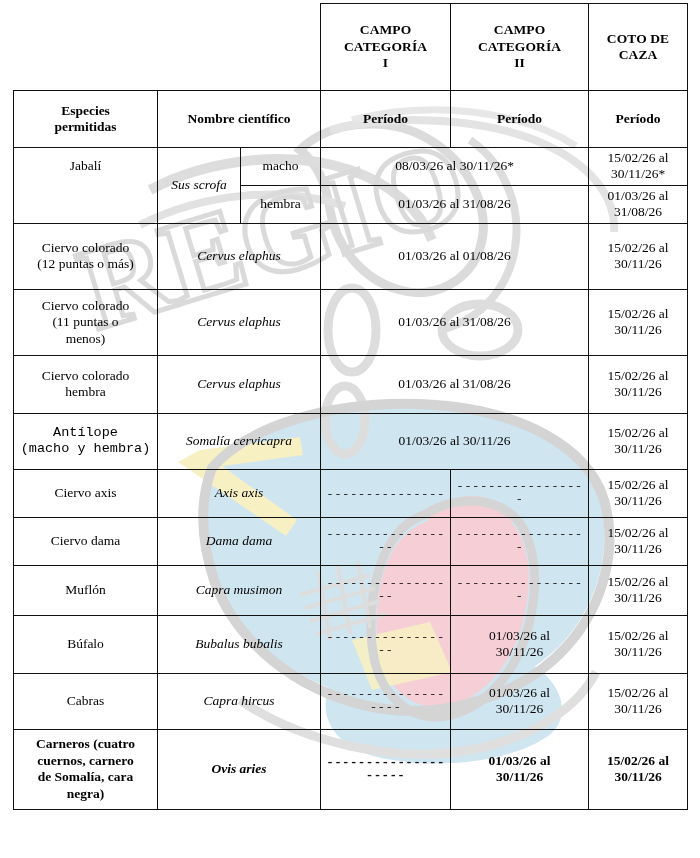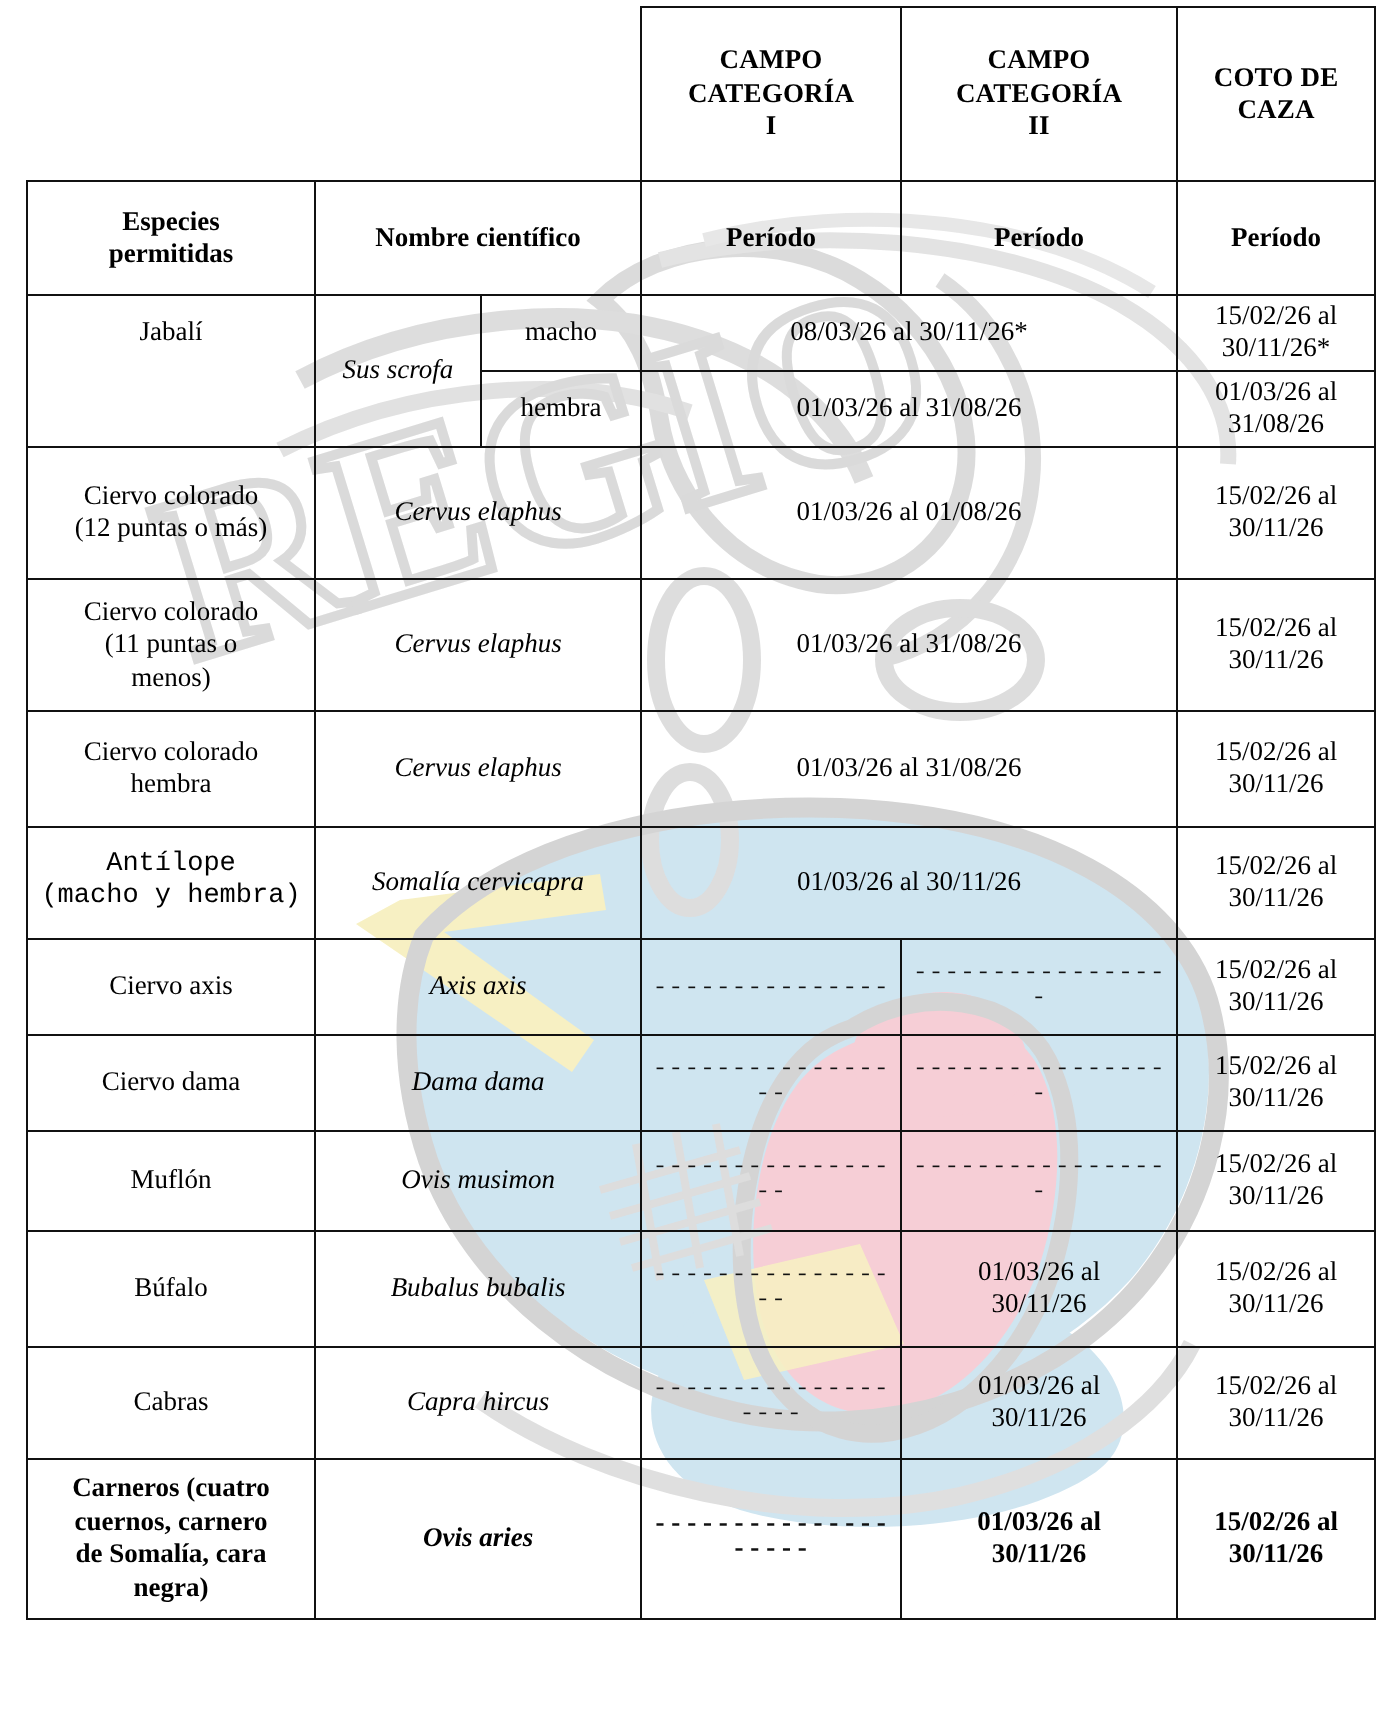--- a/index.html
+++ b/index.html
@@ -253,21 +253,21 @@
     </td>
     <td>
       <span class="dash">-----------------</span>
     </td>
     <td class="coto">15/02/26 al
 30/11/26</td>
   </tr>
 
   <tr style="height:50px;">
     <td class="species">Muflón</td>
-    <td class="sci" colspan="2">Ovis musimon</td>
+    <td class="sci" colspan="2">Capra musimon</td>
     <td>
       <span class="dash">-----------------</span>
     </td>
     <td>
       <span class="dash">-----------------</span>
     </td>
     <td class="coto">15/02/26 al
 30/11/26</td>
   </tr>
 

